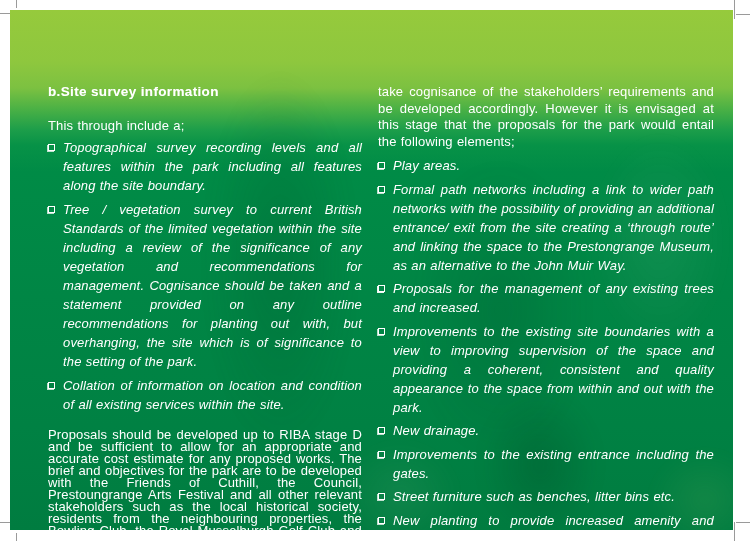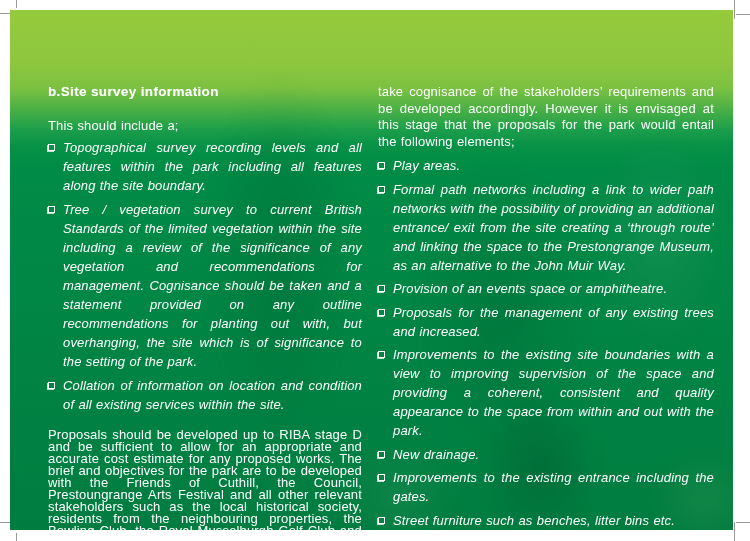--- a/index.html
+++ b/index.html
@@ -125,21 +125,21 @@
   <div class="wm wm2"></div>
   <div class="wm wm3"></div>
   <div class="wm wm4"></div>
   <div class="wm wm5"></div>
   <div class="wm wm6"></div>
 
   <div class="col col-left">
 
     <h2>b.Site survey information</h2>
 
-    <p class="body-txt intro">This should include a;</p>
+    <p class="body-txt intro">This through include a;</p>
 
     <ul class="bullets body-txt">
       <li>
         <span class="sq"></span>
         <span>Topographical survey recording levels and all features within the park including all features along the site boundary.</span>
       </li>
       <li>
         <span class="sq"></span>
         <span>Tree / vegetation survey to current British Standards of the limited vegetation within the site including a review of the significance of any vegetation and recommendations for management. Cognisance should be taken and a statement provided on any outline recommendations for planting out with, but overhanging, the site which is of significance to the setting of the park.</span>
       </li>
@@ -161,21 +161,20 @@
       <li>
         <span class="sq"></span>
         <span>Play areas.</span>
       </li>
       <li>
         <span class="sq"></span>
         <span>Formal path networks including a link to wider path networks with the possibility of providing an additional entrance/ exit from the site creating a ‘through route’ and linking the space to the Prestongrange Museum, as an alternative to the John Muir Way.</span>
       </li>
       <li>
         <span class="sq"></span>
-        <span>Provision of an events space or amphitheatre.</span>
       </li>
       <li>
         <span class="sq"></span>
         <span>Proposals for the management of any existing trees and increased.</span>
       </li>
       <li>
         <span class="sq"></span>
         <span>Improvements to the existing site boundaries with a view to improving supervision of the space and providing a coherent, consistent and quality appearance to the space from within and out with the park.</span>
       </li>
       <li>

